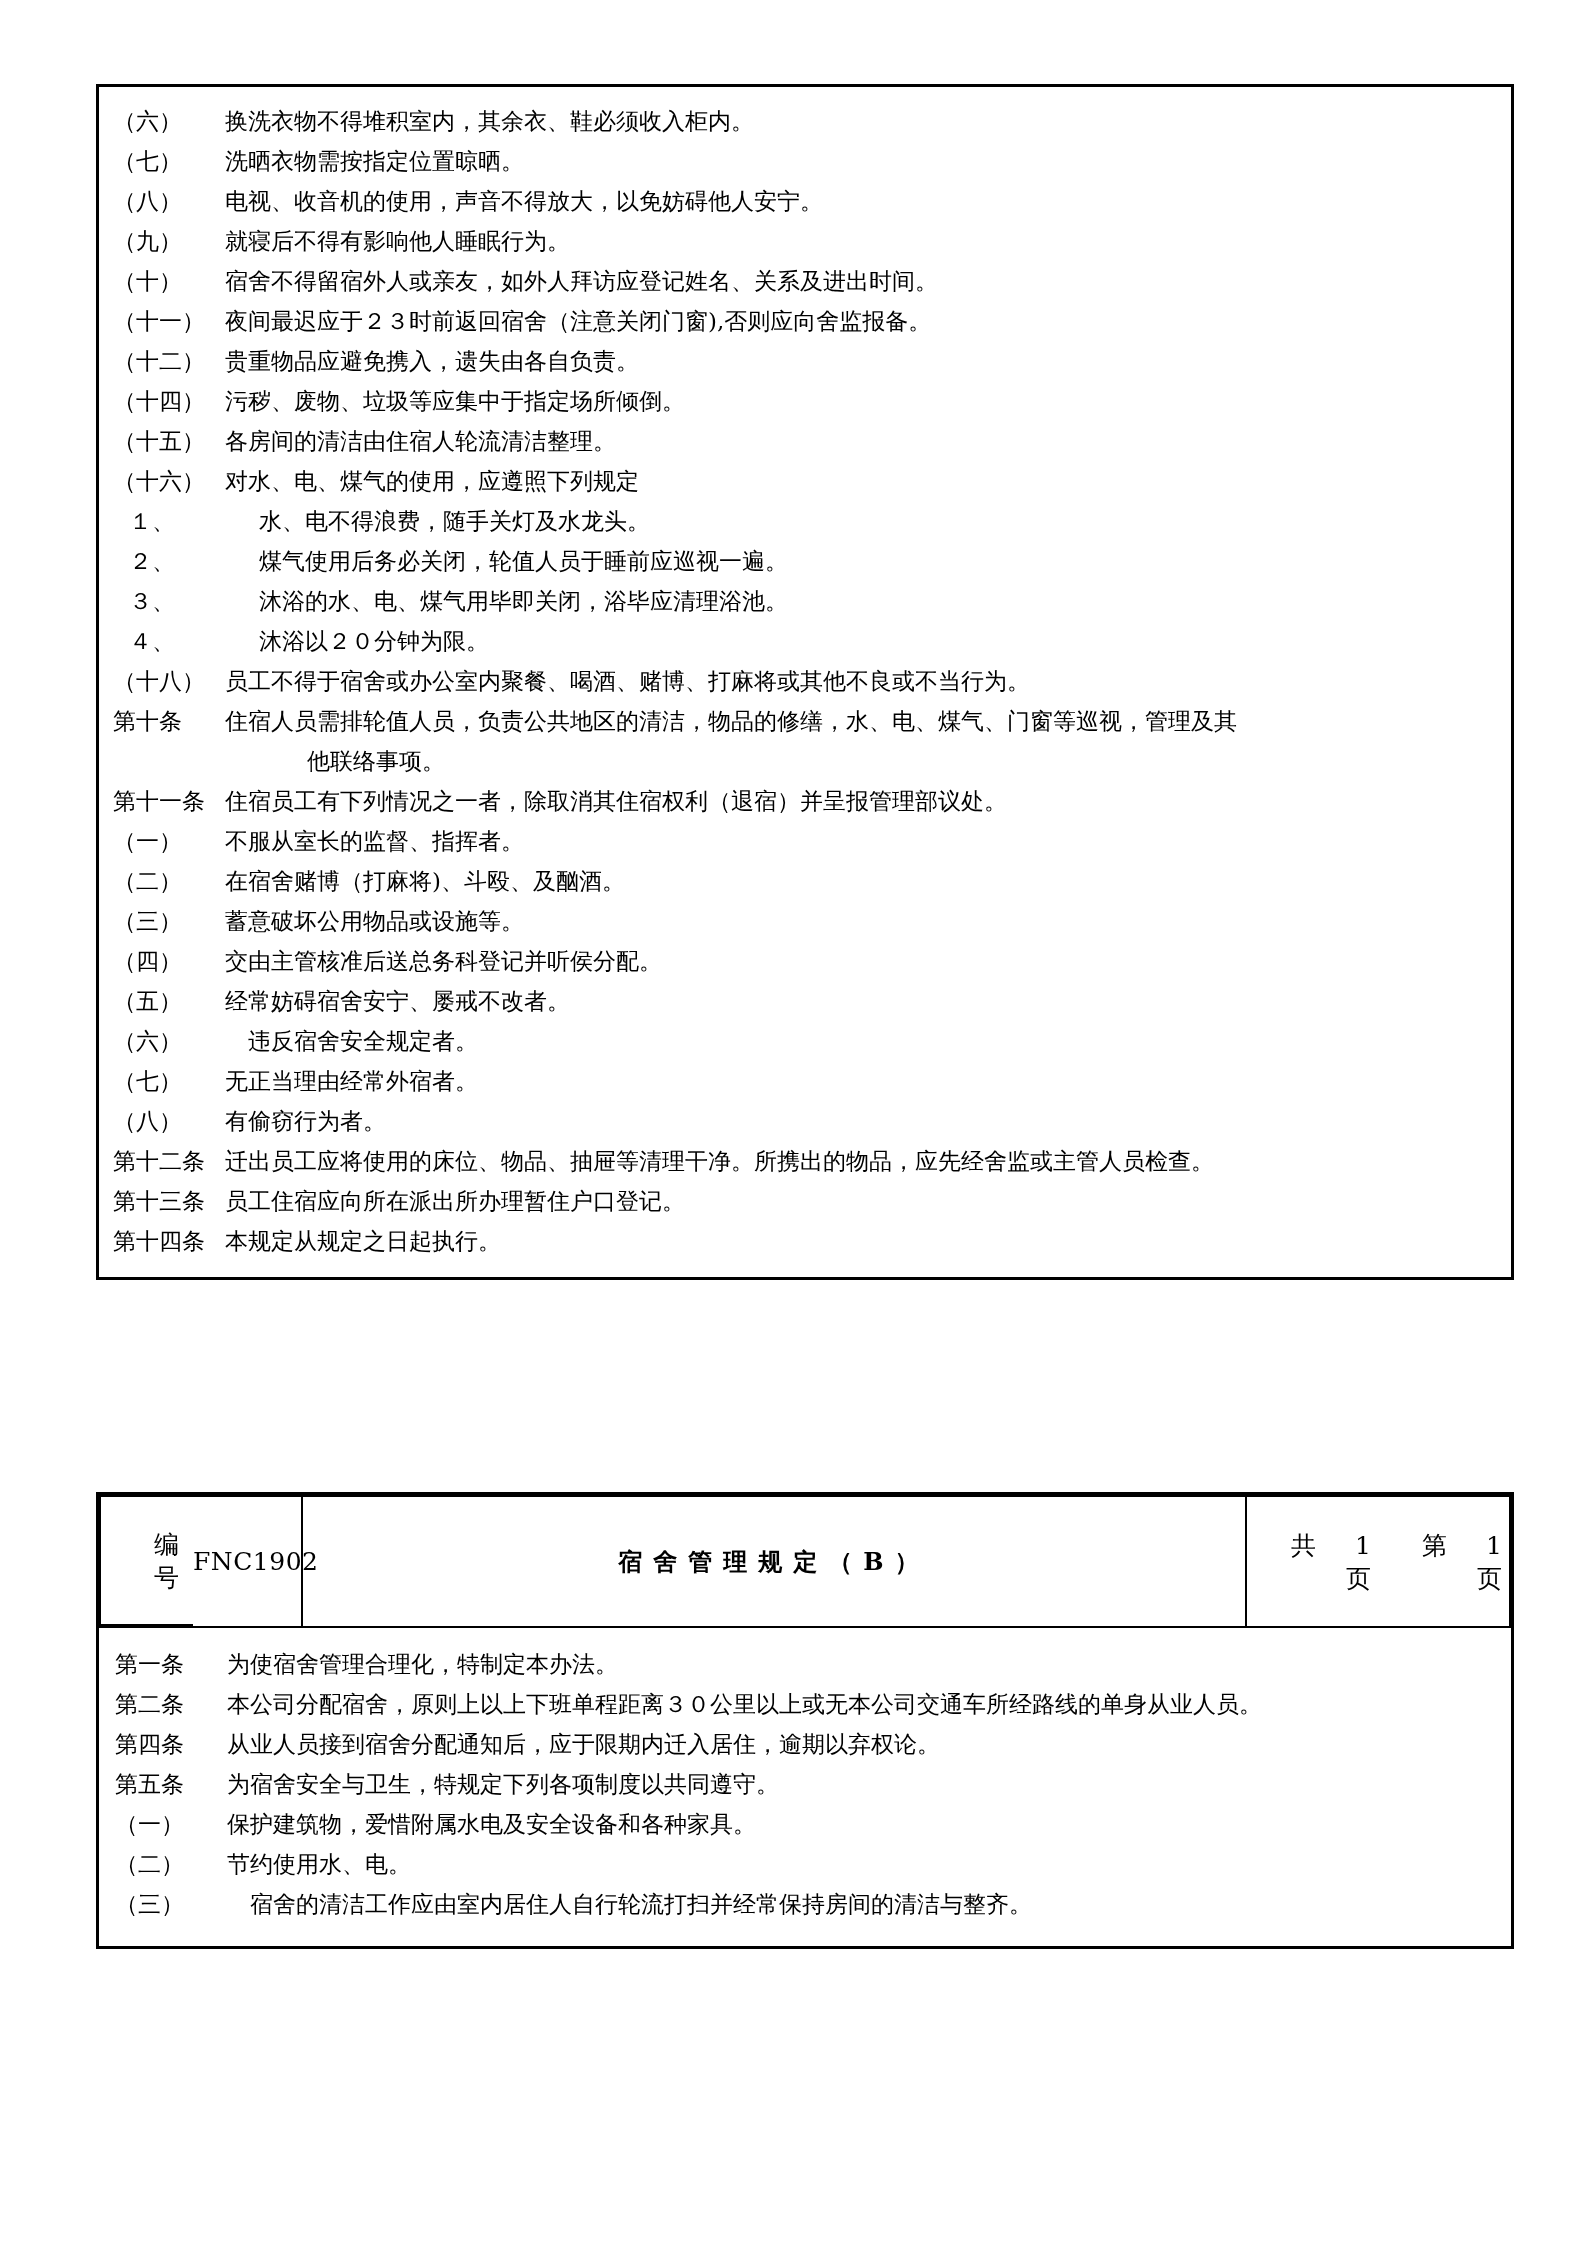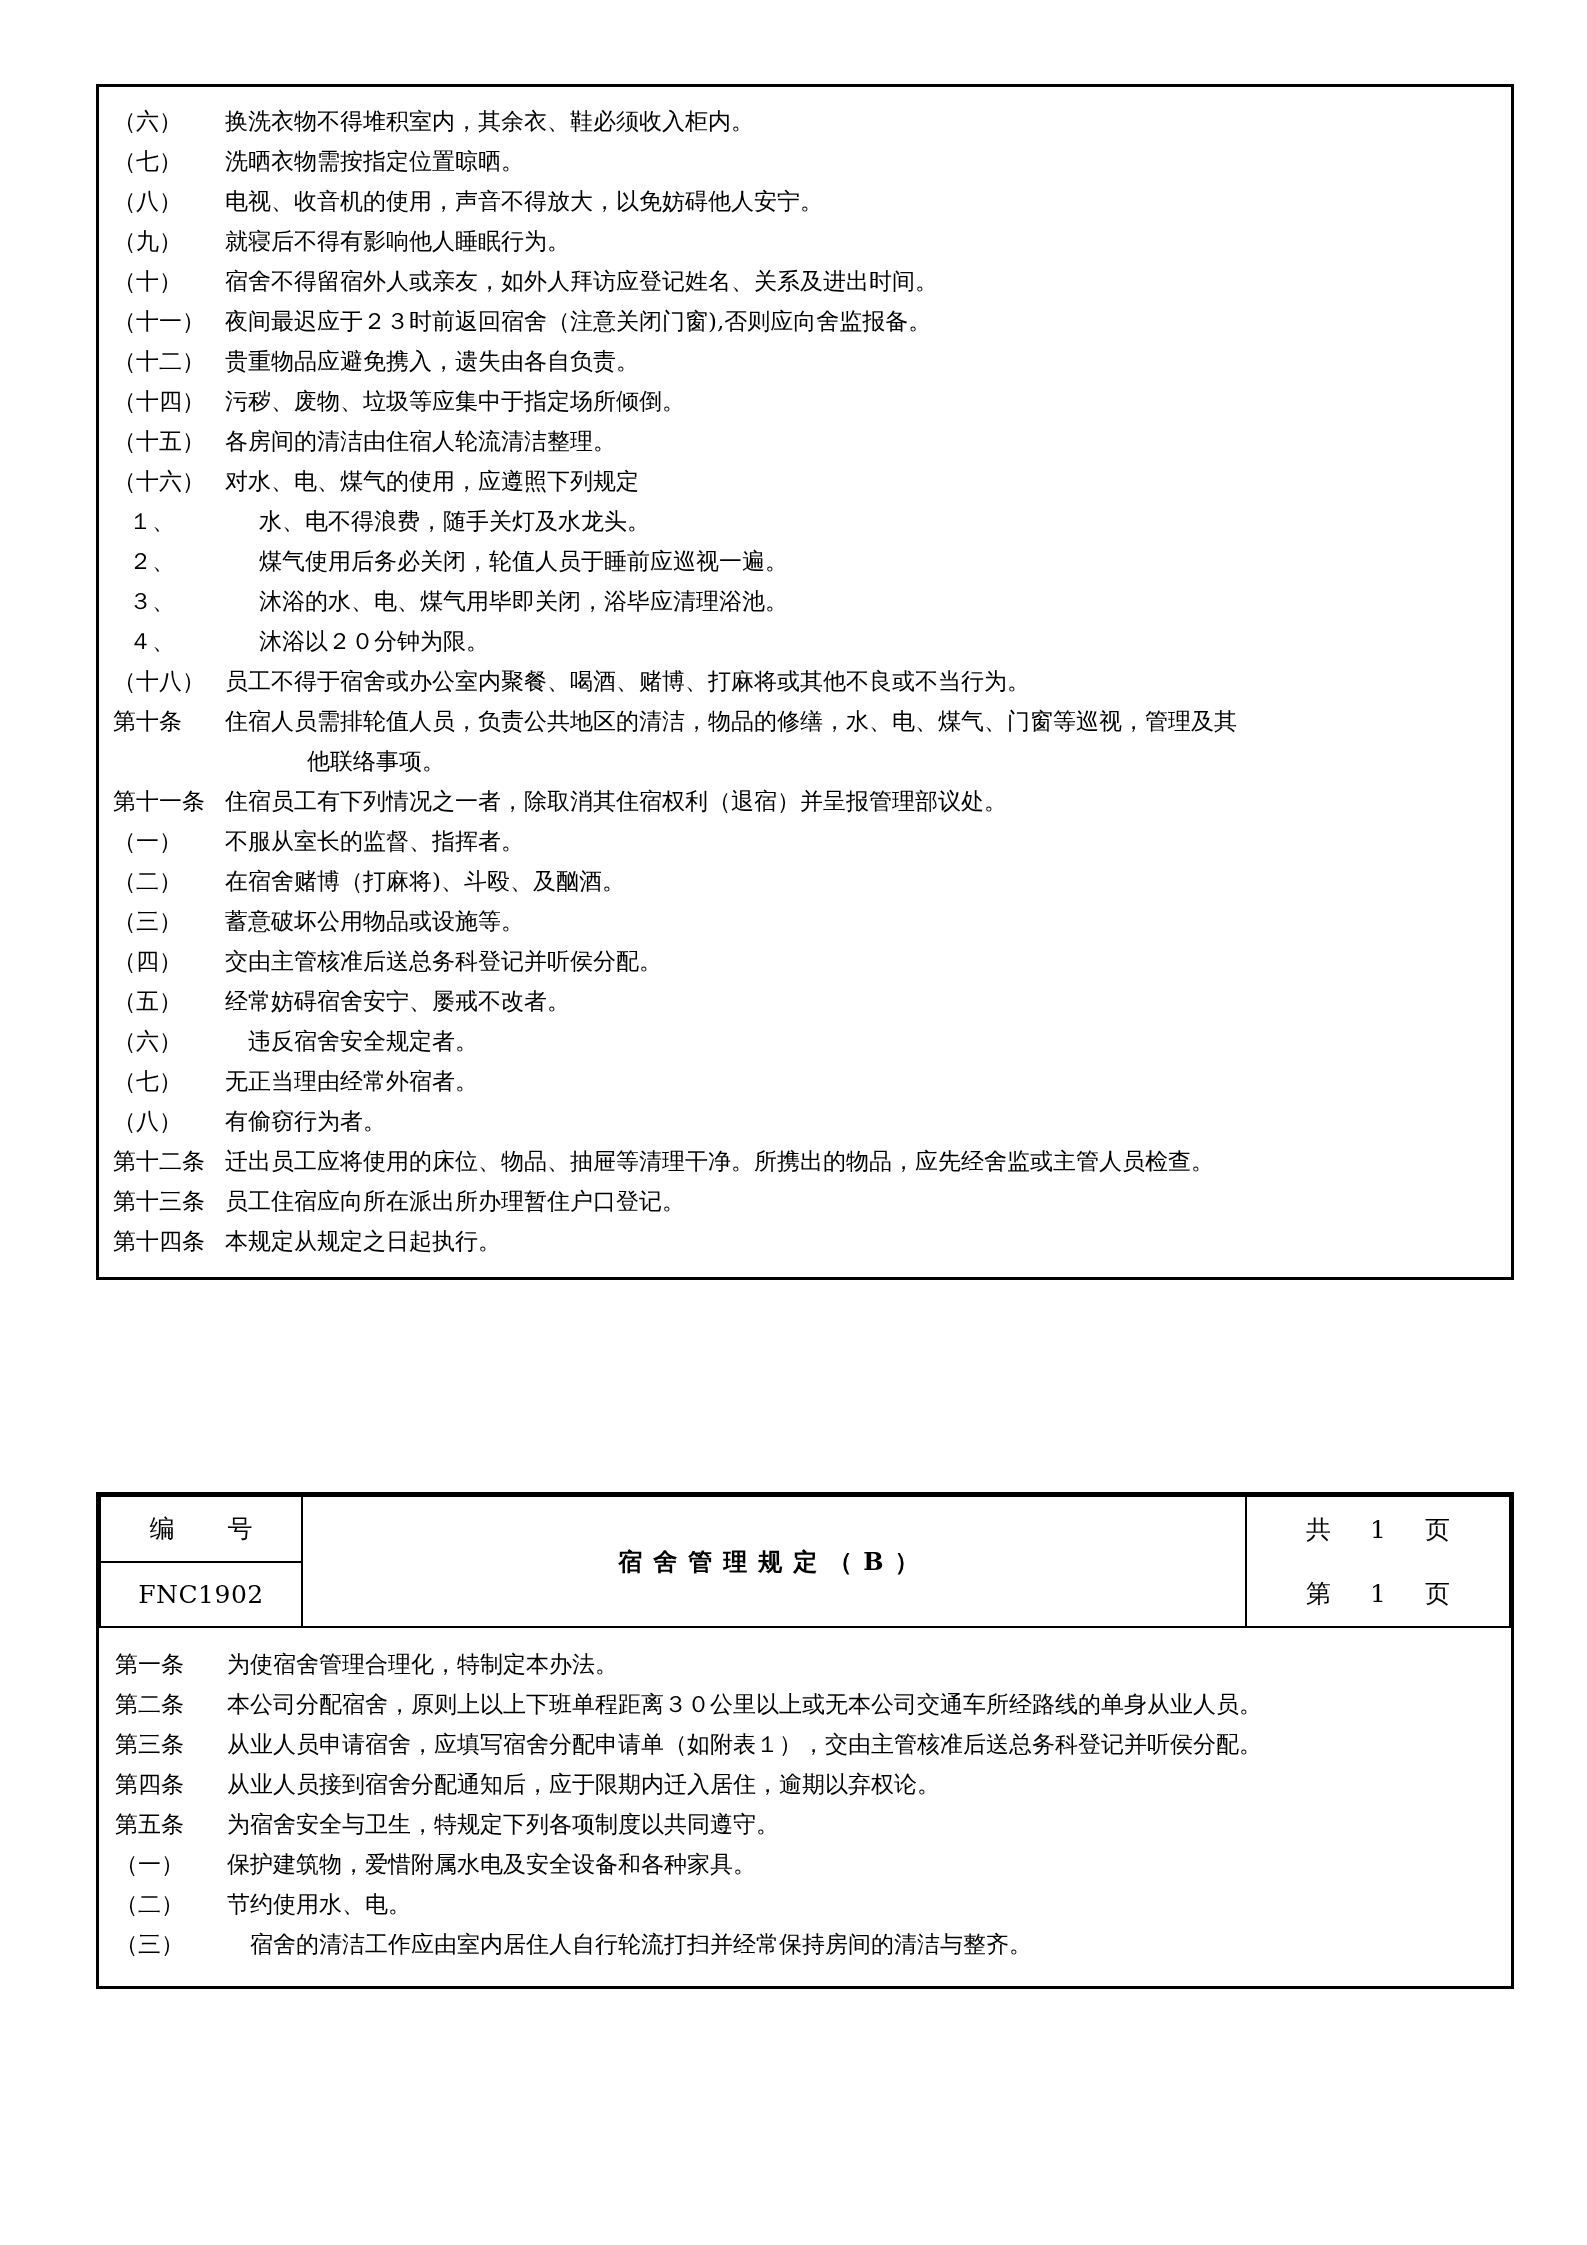--- a/index.html
+++ b/index.html
@@ -54,21 +54,21 @@
   .hdr td {
     border: 2px solid #000;
     padding: 0;
     vertical-align: middle;
     text-align: center;
   }
   .hdr .c-num   { width: 200px; height: 116px; }
   .hdr .c-title { height: 116px; }
   .hdr .c-pages { width: 262px; height: 116px; }
 
-  .cell-stack { display: flex; flex-direction: column; height: 129px; }
+  .cell-stack { display: flex; flex-direction: row; height: 129px; text-align: right; }
   .cell-half {
     flex: 1 1 50%;
     display: flex;
     align-items: center;
     justify-content: center;
   }
   .cell-half.divider { border-bottom: 2px solid #000; }
 
   .lbl-bianhao {
     font-family: "DejaVu Serif", "Liberation Serif", serif;
@@ -286,24 +286,20 @@
       <div id="bottom-lines">
           <div class="line">
             <span class="num">第一条</span>
             <span class="txt">为使宿舍管理合理化，特制定本办法。</span>
           </div>
           <div class="line">
             <span class="num">第二条</span>
             <span class="txt">本公司分配宿舍，原则上以上下班单程距离３０公里以上或无本公司交通车所经路线的单身从业人员。</span>
           </div>
           <div class="line">
-            <span class="num">第三条</span>
-            <span class="txt">从业人员申请宿舍，应填写宿舍分配申请单（如附表１），交由主管核准后送总务科登记并听侯分配。</span>
-          </div>
-          <div class="line">
             <span class="num">第四条</span>
             <span class="txt">从业人员接到宿舍分配通知后，应于限期内迁入居住，逾期以弃权论。</span>
           </div>
           <div class="line">
             <span class="num">第五条</span>
             <span class="txt">为宿舍安全与卫生，特规定下列各项制度以共同遵守。</span>
           </div>
           <div class="line">
             <span class="num">（一）</span>
             <span class="txt">保护建筑物，爱惜附属水电及安全设备和各种家具。</span>

